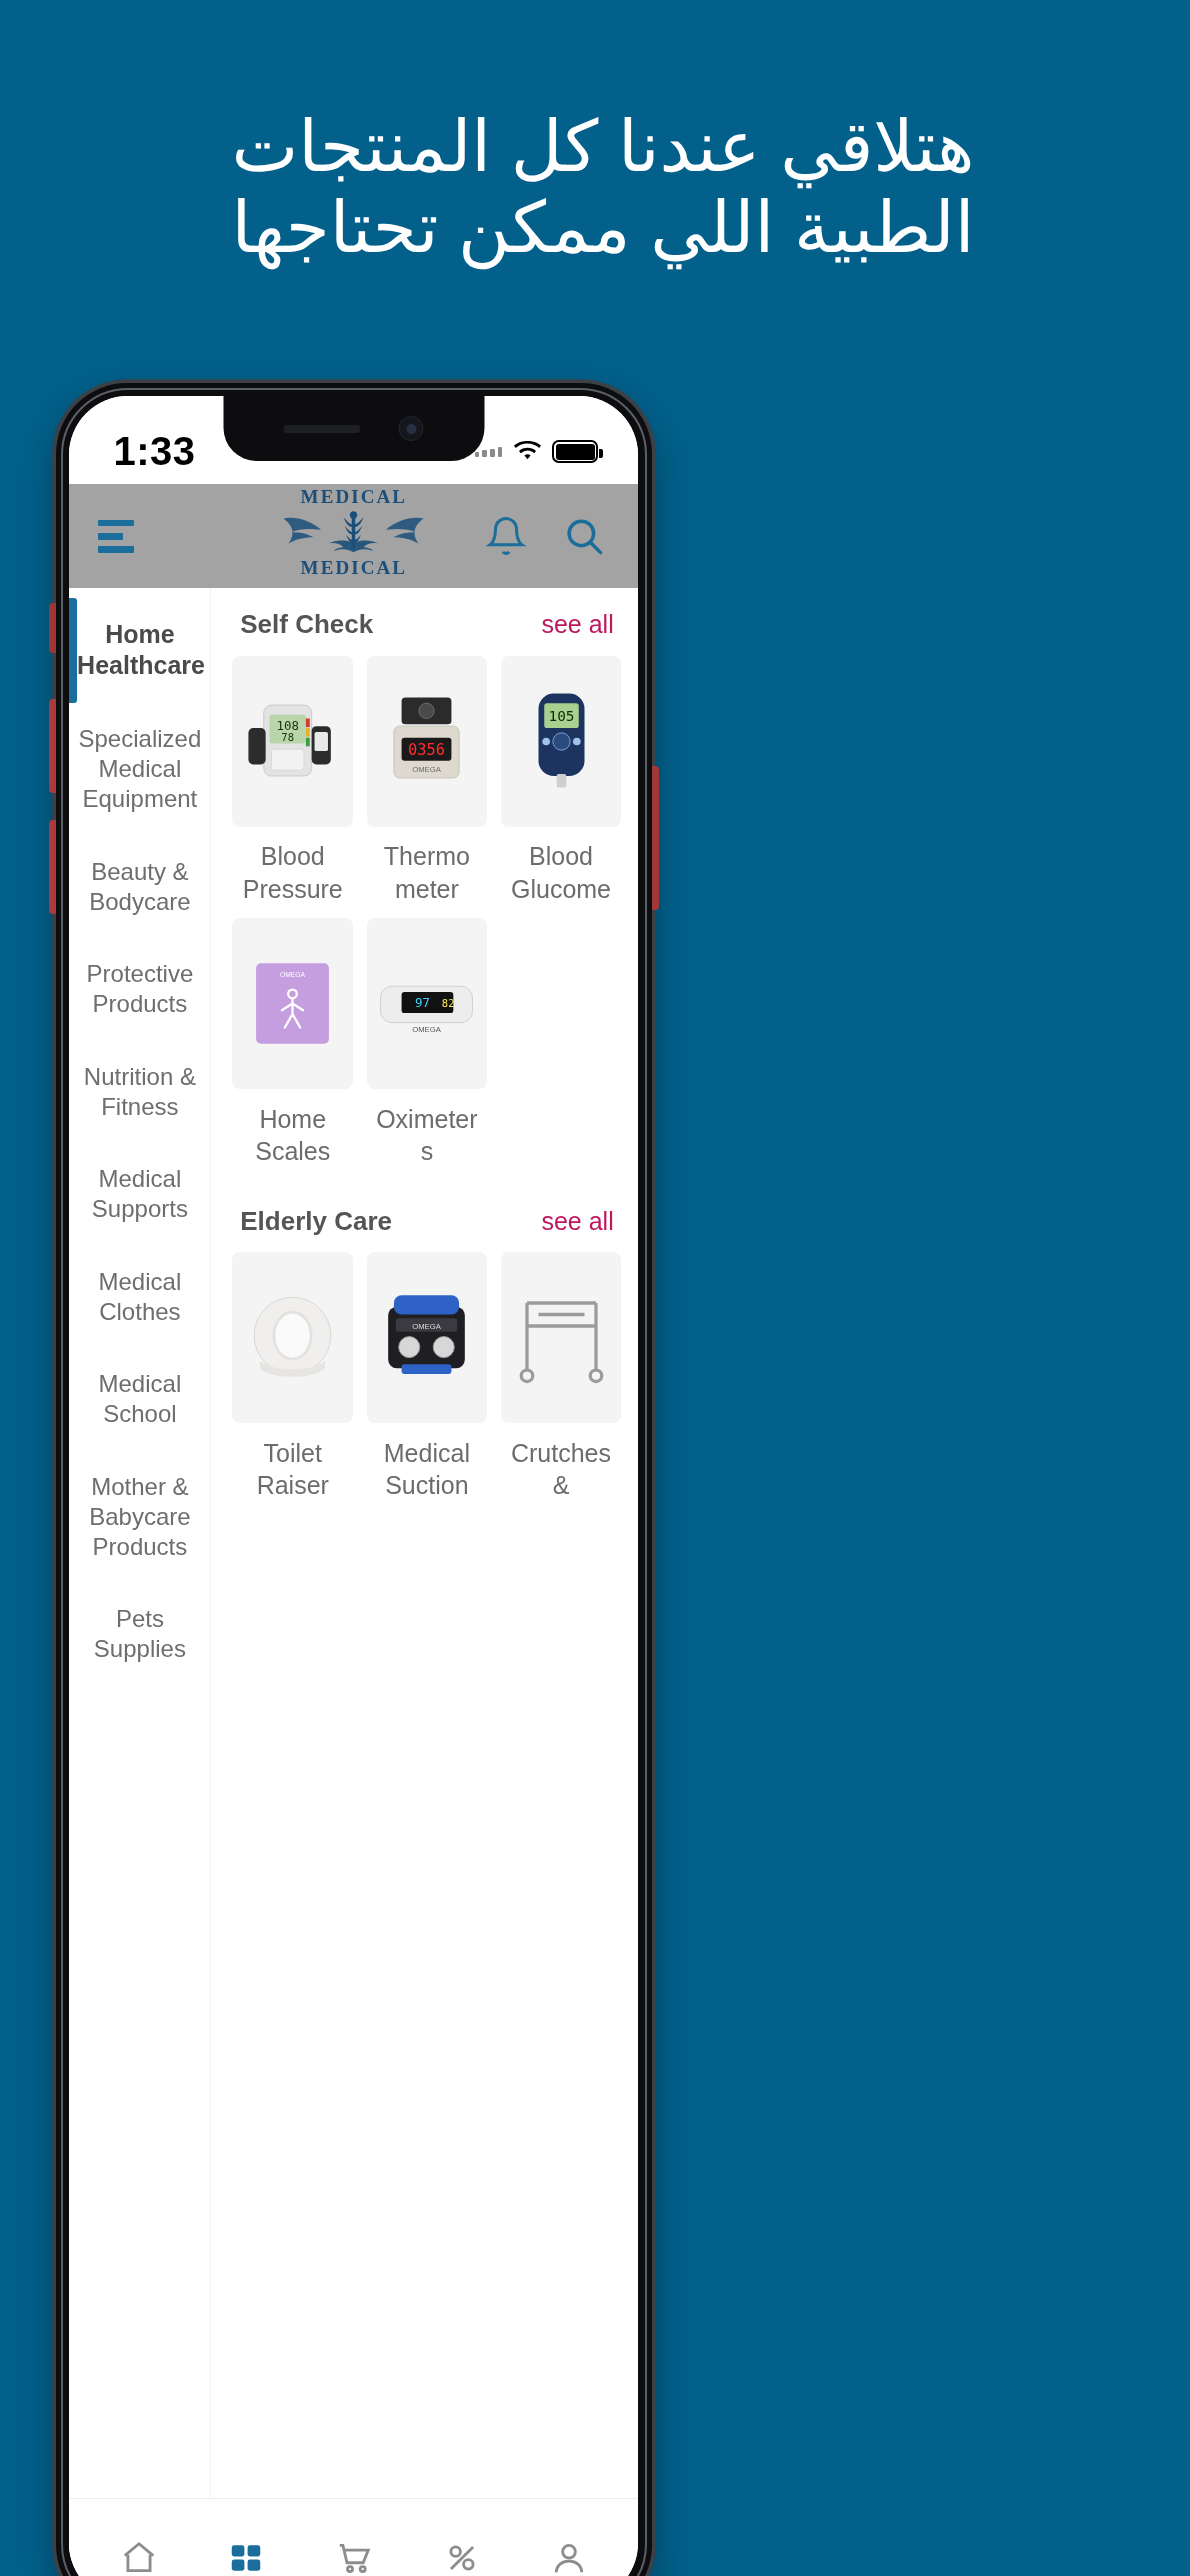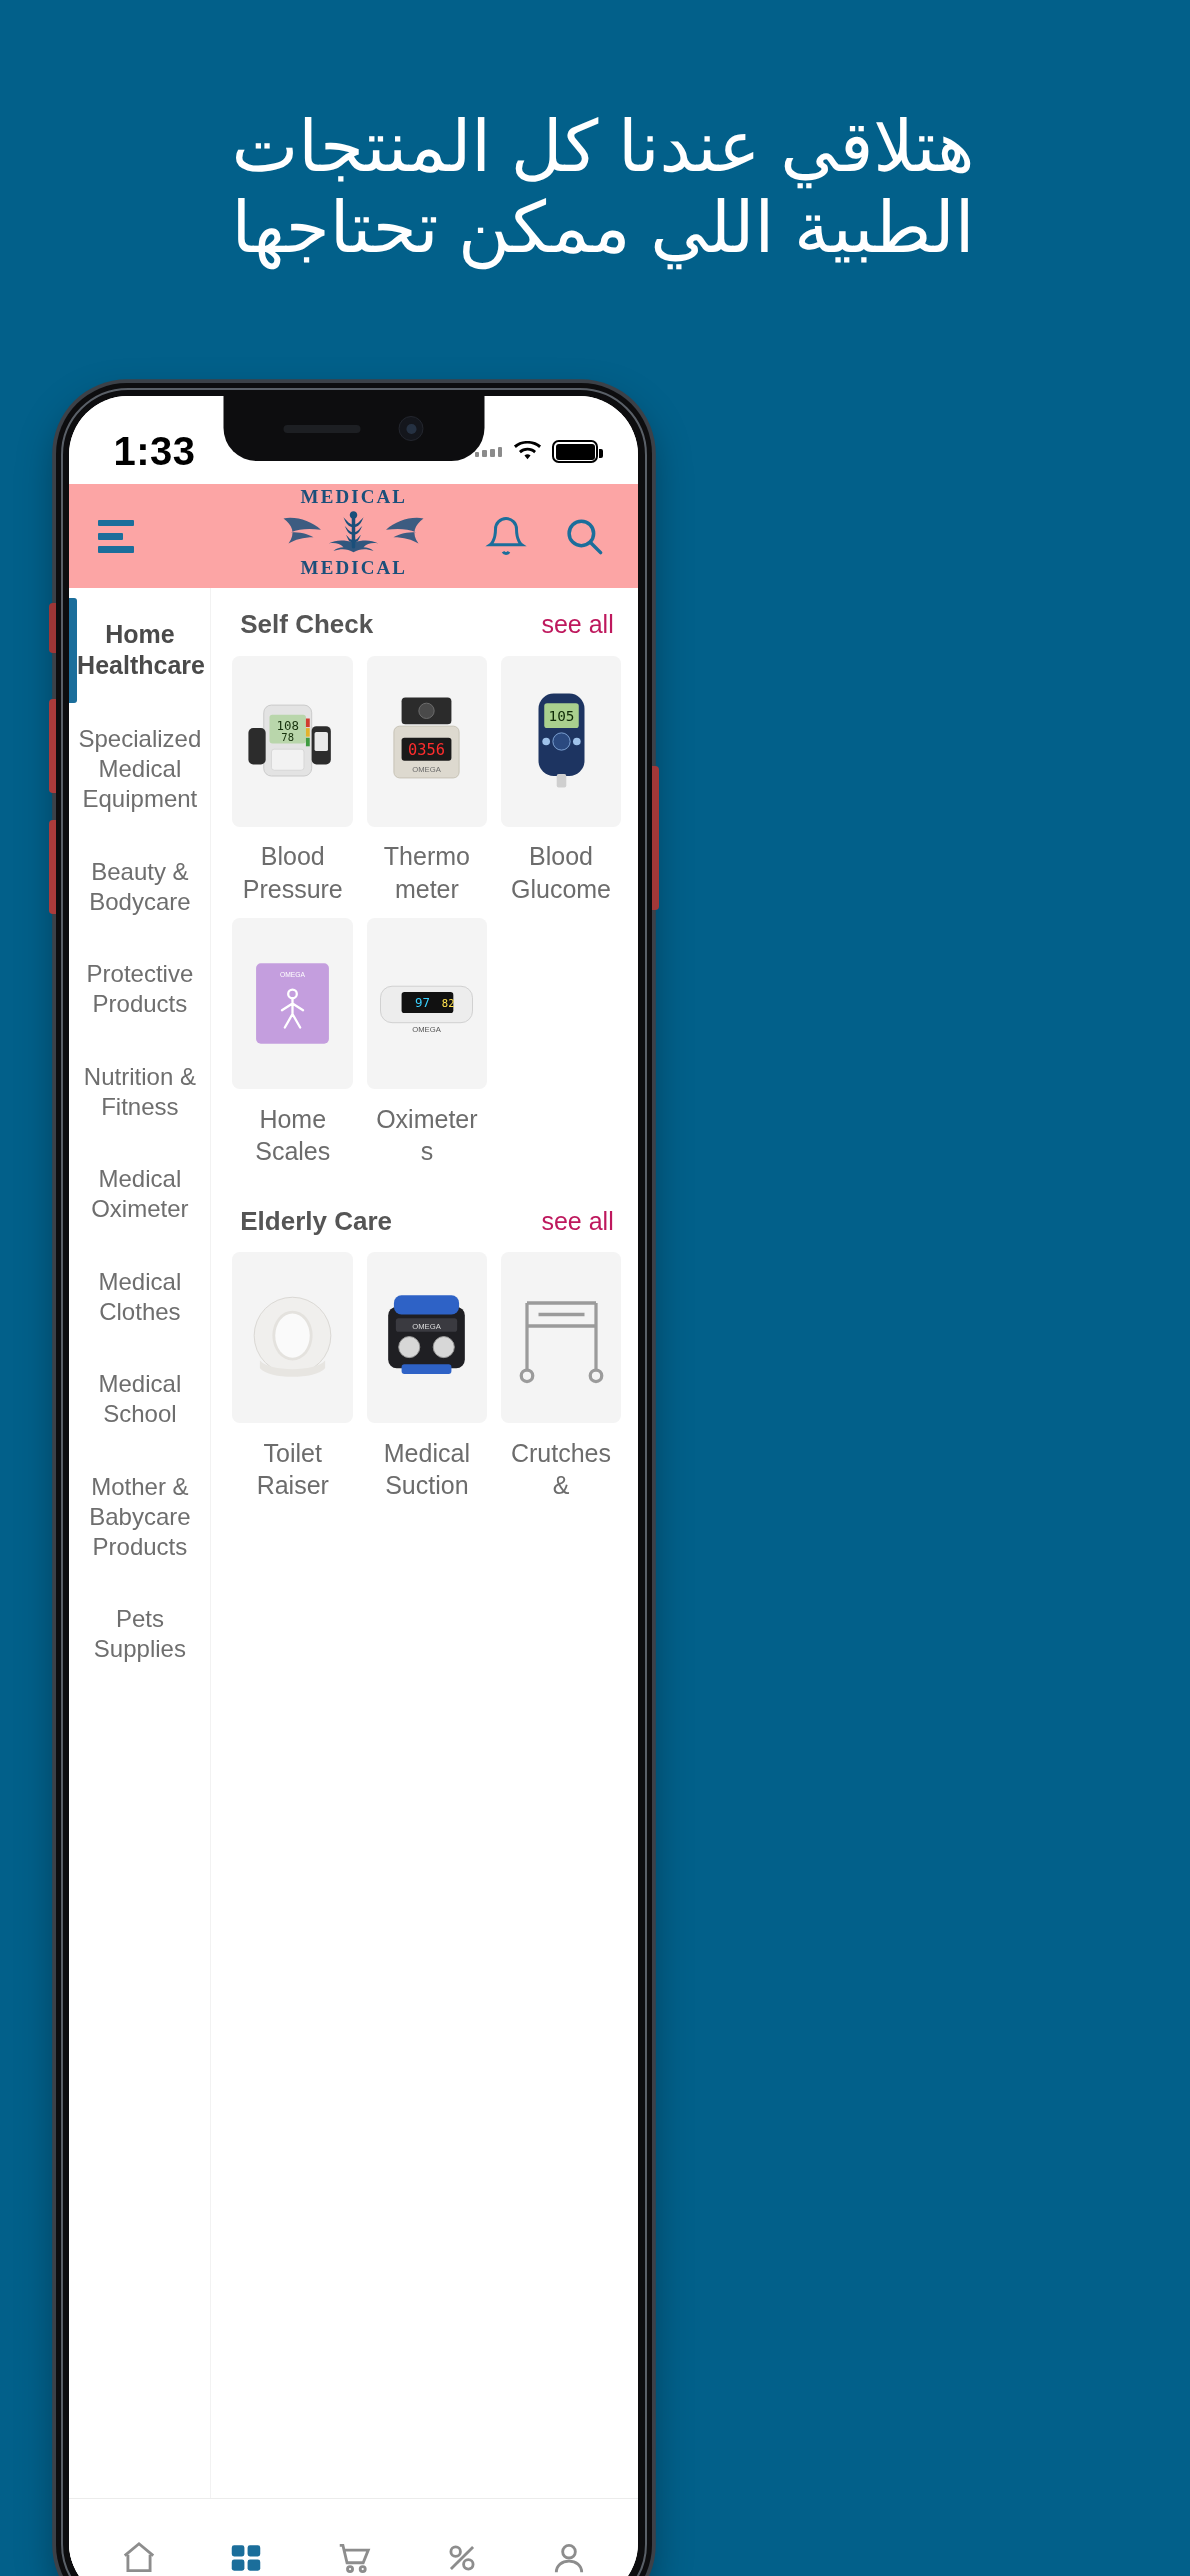--- a/index.html
+++ b/index.html
@@ -122,21 +122,21 @@
   .notch .cam::after{
     content:''; position:absolute; left:6.7px; top:6.7px; width:9.6px; height:9.6px;
     border-radius:50%; background:#253142;
   }
 
   
   .appbar {
     height: 104px;
     display: flex; align-items: center;
     padding: 0 33px 0 29px;
-    background: #fca5a5;
+    background: #a3a3a3;
     position: relative;
   }
   .hamburger { width: 36px; display:flex; flex-direction: column; gap: 6.7px; cursor:pointer; }
   .hamburger i { display:block; height: 6.7px; background: #1b6e9b; border-radius: 1px; }
   .hamburger i:nth-child(1){ width: 36px; }
   .hamburger i:nth-child(2){ width: 25px; }
   .hamburger i:nth-child(3){ width: 36px; }
 
   .logo {
     position: absolute; left: 50%; transform: translateX(-50%);
@@ -309,21 +309,21 @@
         <div class="side-item">
           <span>Beauty &amp; Bodycare</span>
         </div>
         <div class="side-item">
           <span>Protective Products</span>
         </div>
         <div class="side-item">
           <span>Nutrition &amp; Fitness</span>
         </div>
         <div class="side-item">
-          <span>Medical Oximeter</span>
+          <span>Medical Supports</span>
         </div>
         <div class="side-item">
           <span>Medical Clothes</span>
         </div>
         <div class="side-item">
           <span>Medical School</span>
         </div>
         <div class="side-item">
           <span>Mother &amp; Babycare Products</span>
         </div>

